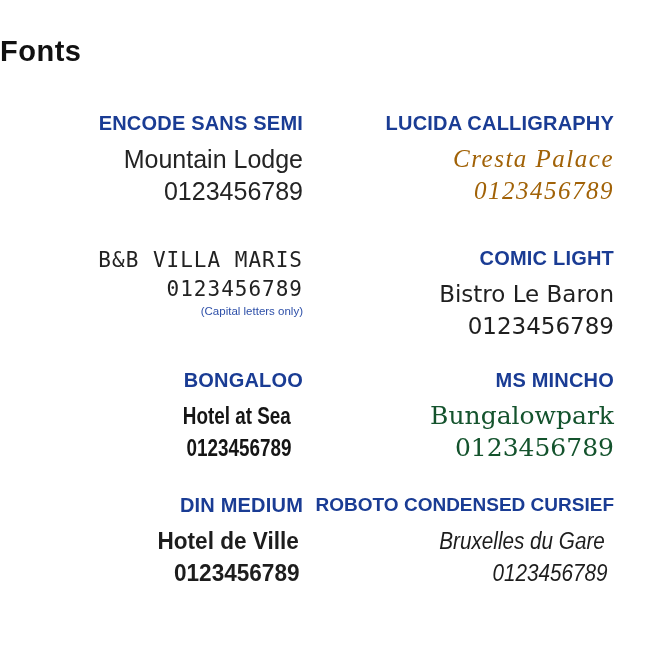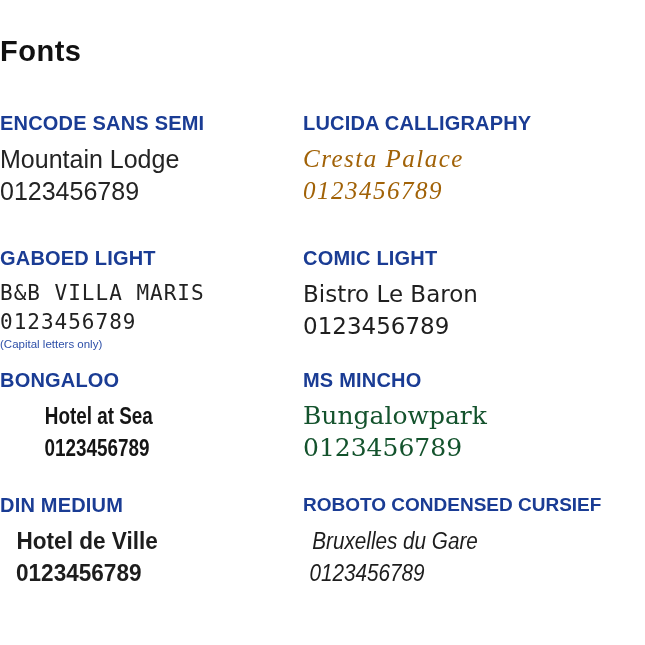--- a/index.html
+++ b/index.html
@@ -24,21 +24,21 @@
     letter-spacing: 0.5px;
     font-family: "Liberation Sans", sans-serif;
   }
   .grid {
     margin-top: 41px;
     display: grid;
     grid-template-columns: 303px 311px;
     grid-template-rows: 135px 122px 125px 110px;
   }
   .cell {
-    text-align: left;
+    text-align: right;
     padding-top: 0;
   }
   .font-name {
     font-family: "Liberation Sans", sans-serif;
     font-weight: 700;
     font-size: 20px;
     line-height: 26px;
     color: var(--heading-blue, #1a3c94);
     letter-spacing: 0.2px;
     margin-bottom: 7px;
@@ -111,21 +111,20 @@
       <div class="digits-line">0123456789</div>
     </div>
 
     <div class="cell cell-lucida">
       <div class="font-name">LUCIDA CALLIGRAPHY</div>
       <div class="sample-line">Cresta Palace</div>
       <div class="digits-line">0123456789</div>
     </div>
 
     <div class="cell cell-gaboed">
-      <div class="font-name">GABOED LIGHT</div>
       <div class="sample-line">B&amp;B VILLA MARIS</div>
       <div class="digits-line">0123456789</div>
       <div class="sample-note">(Capital letters only)</div>
     </div>
 
     <div class="cell cell-comic">
       <div class="font-name">COMIC LIGHT</div>
       <div class="sample-line">Bistro Le Baron</div>
       <div class="digits-line">0123456789</div>
     </div>

